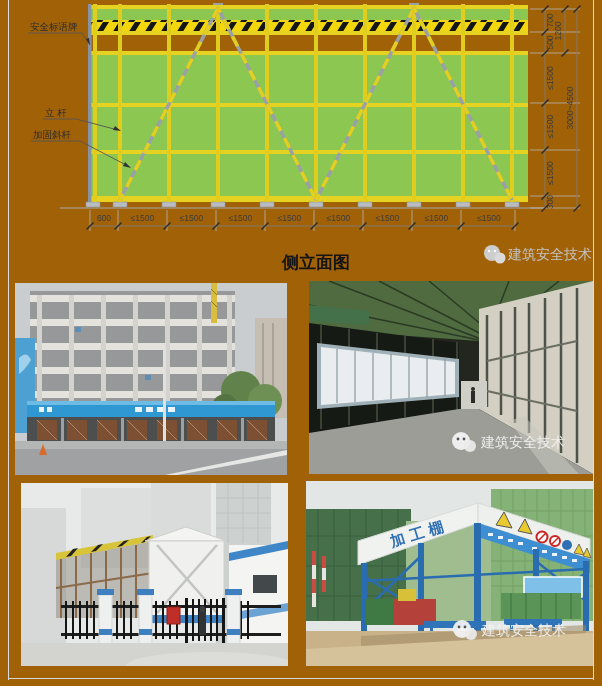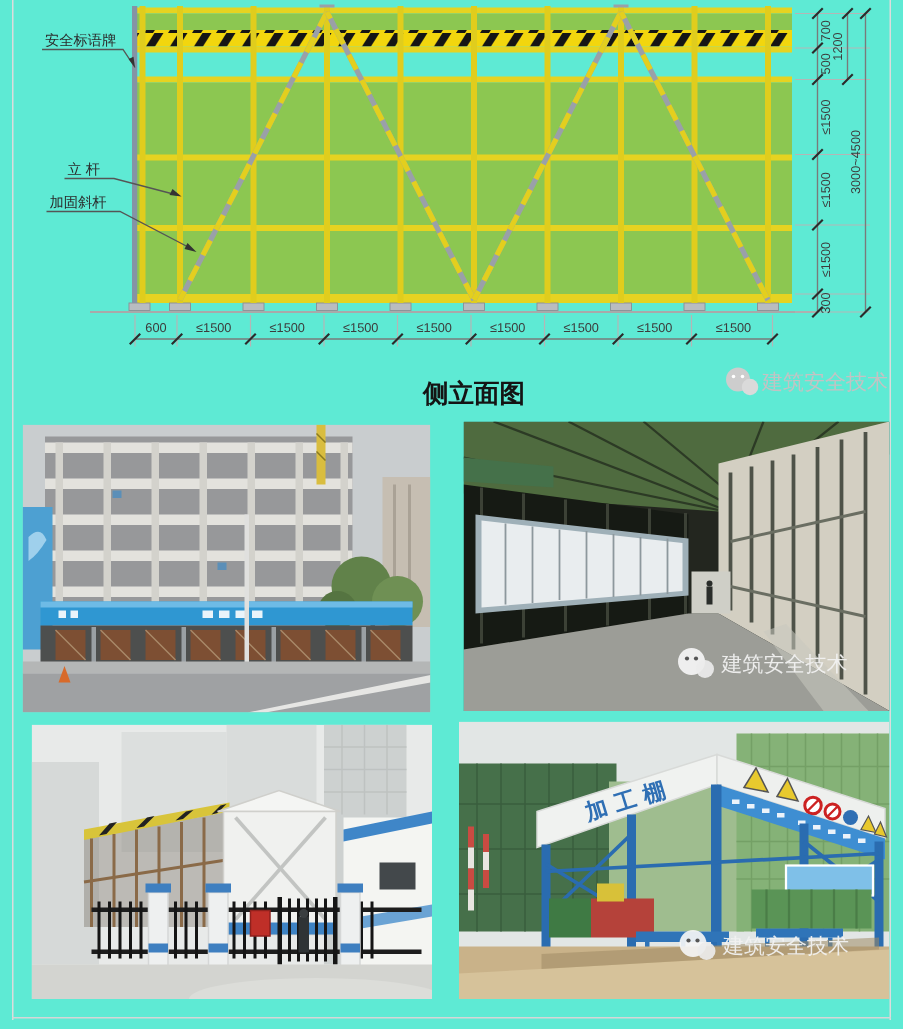--- a/index.html
+++ b/index.html
@@ -1,16 +1,16 @@
 <!DOCTYPE html>
 <html><head>
 <meta charset="utf-8">
 <style>
   html,body{margin:0;padding:0;background:#ffffff;}
-  #page{position:relative;width:602px;height:686px;background:#5eead4;overflow:hidden;
+  #page{position:relative;width:602px;height:686px;background:#a16207;overflow:hidden;
         font-family:"Liberation Sans", sans-serif;}
   .vline{position:absolute;top:0;width:1px;height:680px;background:#dcdcdc;}
   .hline{position:absolute;left:8px;width:586px;height:1px;background:#d6d6d6;}
   .photo{position:absolute;overflow:hidden;}
   .photo svg{display:block;width:100%;height:100%;}
   svg text{font-family:"Liberation Sans", sans-serif;}
   .dim{font-size:8.5px;fill:#3c3c3c;}
   .lbl{font-size:9.5px;fill:#2b2b2b;}
   .ttl{font-size:17px;font-weight:bold;fill:#141414;}
   .wm-gray{font-size:14px;fill:#c3c3c3;}

